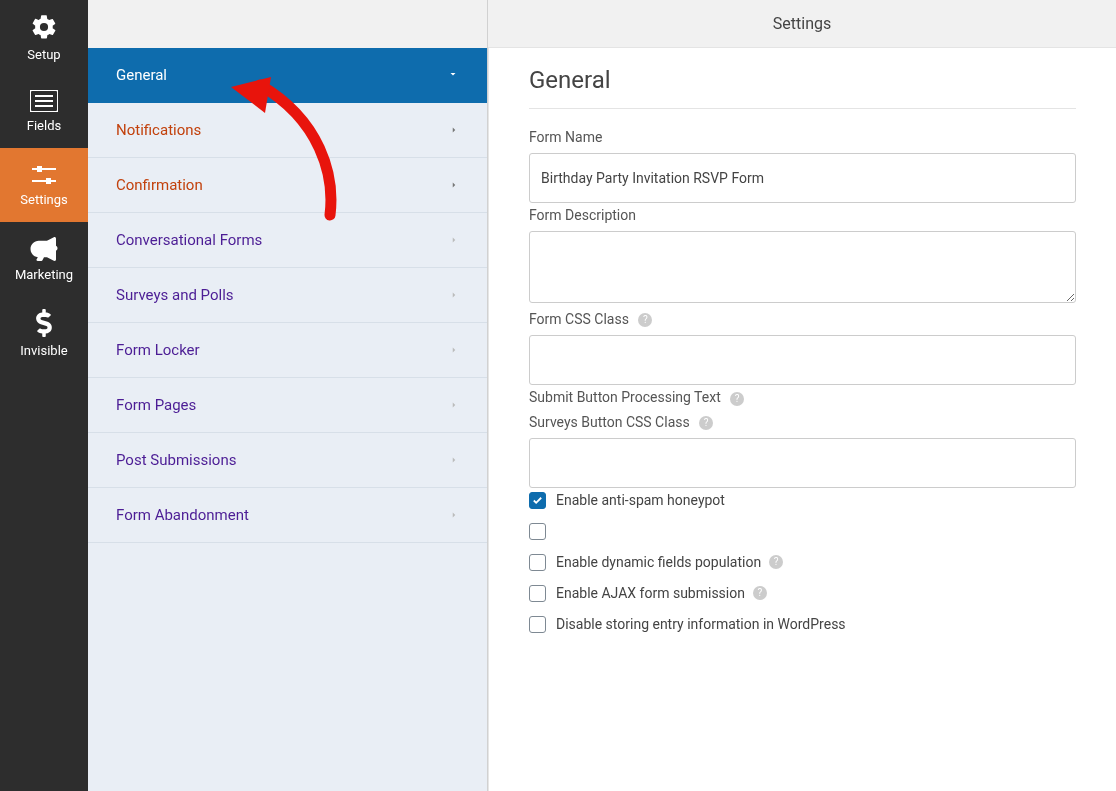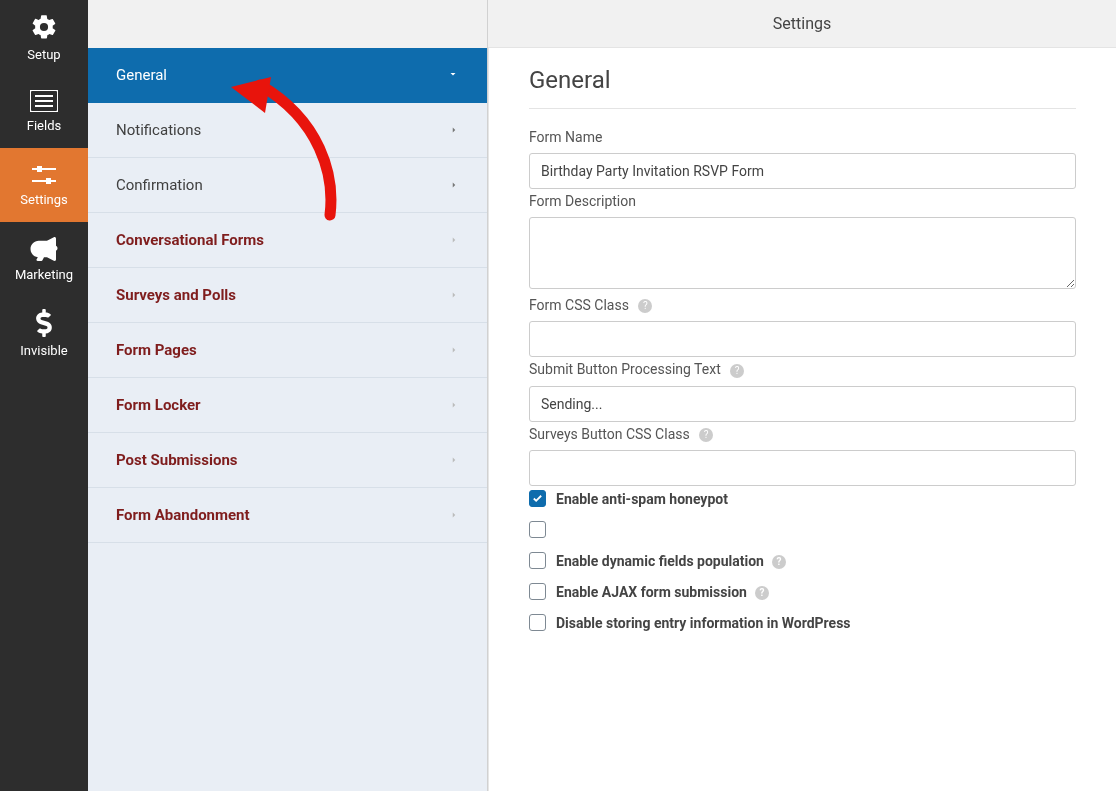--- a/index.html
+++ b/index.html
@@ -55,29 +55,29 @@
     background: #f1f1f1;
   }
   .panel-item {
     height: 55px;
     display: flex;
     align-items: center;
     justify-content: space-between;
     padding: 0 28px 0 28px;
     border-bottom: 1px solid #d7dfe8;
     cursor: pointer;
-    color: #404040;
+    color: #c2410c;
     font-size: 15px;
   }
   .panel-item.active {
     background: #0e6cad;
     color: #fff;
     border-bottom: 1px solid #0e6cad;
   }
-  .panel-item.disabled { color: #7f1d1d; font-weight: bold; }
+  .panel-item.disabled { color: #4c1d95; }
   .chev { font-size: 13px; color: #777; }
   .panel-item.active .chev { color: #fff; }
   .panel-item.disabled .chev { color: #bbb; }
 
   
   .right {
     flex: 1;
     display: flex;
     flex-direction: column;
     background: #fff;
@@ -124,33 +124,32 @@
     font-size: 10px;
     line-height: 14px;
     text-align: center;
     margin-left: 6px;
     vertical-align: middle;
   }
   .field input[type="text"], .field textarea {
     width: 100%;
     border: 1px solid #ccc;
     border-radius: 3px;
-    padding: 9px 11px;
+    padding: 16px 11px;
     font-size: 14px;
     color: #444;
     font-family: inherit;
   }
   .field textarea { height: 72px; resize: both; }
   .check-row {
     display: flex;
-    align-items: flex-end;
+    align-items: center;
     margin-bottom: 14px;
     font-size: 14px;
     color: #444;
-    font-weight: bold;
   }
   .checkbox {
     width: 17px;
     height: 17px;
     border: 1px solid #7e8993;
     border-radius: 3px;
     margin-right: 10px;
     display: flex;
     align-items: center;
     justify-content: center;
@@ -253,27 +252,27 @@
               <path d="M9 6l6 6-6 6z"></path>
             </svg></span>
         </div>
         <div class="panel-item disabled">
           <span>Surveys and Polls</span>
           <span class="chev"><svg width="10" height="10" viewBox="0 0 24 24" fill="currentColor">
               <path d="M9 6l6 6-6 6z"></path>
             </svg></span>
         </div>
         <div class="panel-item disabled">
+          <span>Form Locker</span>
+          <span class="chev"><svg width="10" height="10" viewBox="0 0 24 24" fill="currentColor">
+              <path d="M9 6l6 6-6 6z"></path>
+            </svg></span>
+        </div>
+        <div class="panel-item disabled">
           <span>Form Pages</span>
-          <span class="chev"><svg width="10" height="10" viewBox="0 0 24 24" fill="currentColor">
-              <path d="M9 6l6 6-6 6z"></path>
-            </svg></span>
-        </div>
-        <div class="panel-item disabled">
-          <span>Form Locker</span>
           <span class="chev"><svg width="10" height="10" viewBox="0 0 24 24" fill="currentColor">
               <path d="M9 6l6 6-6 6z"></path>
             </svg></span>
         </div>
         <div class="panel-item disabled">
           <span>Post Submissions</span>
           <span class="chev"><svg width="10" height="10" viewBox="0 0 24 24" fill="currentColor">
               <path d="M9 6l6 6-6 6z"></path>
             </svg></span>
         </div>
@@ -310,21 +309,20 @@
         </label>
         <input type="text" value="" style="">
       </div>
 
 
       <div class="field">
         <label>
           <span>Submit Button Processing Text</span>
           <span class="help">?</span>
         </label>
-        <input type="text" value="Sending..." style="">
       </div>
 
       <div class="field">
         <label>
           <span>Surveys Button CSS Class</span>
           <span class="help">?</span>
         </label>
         <input type="text" value="" style="">
       </div>
 

